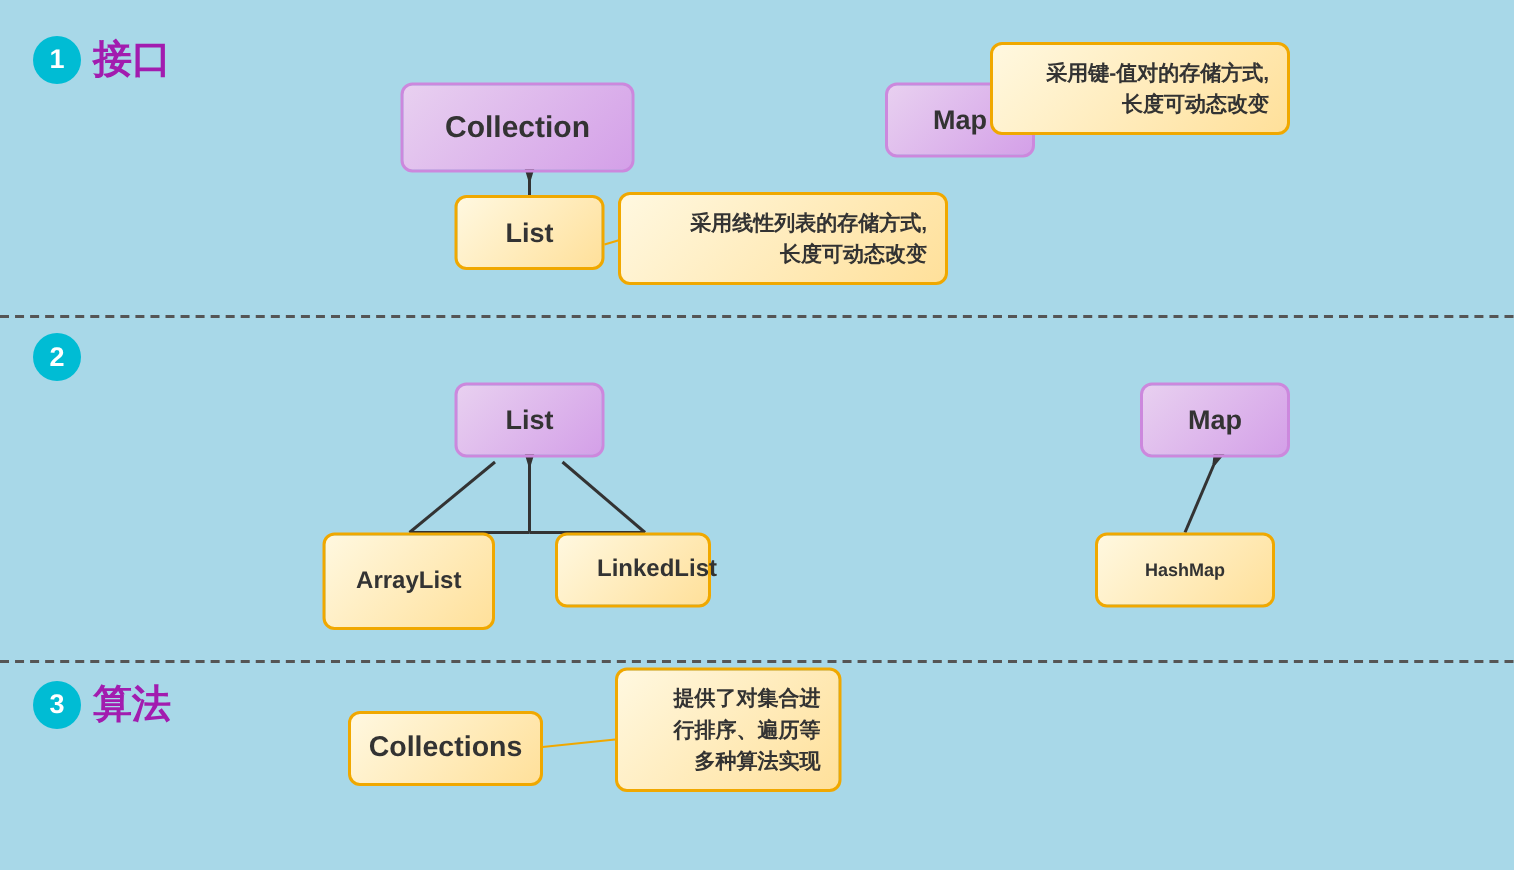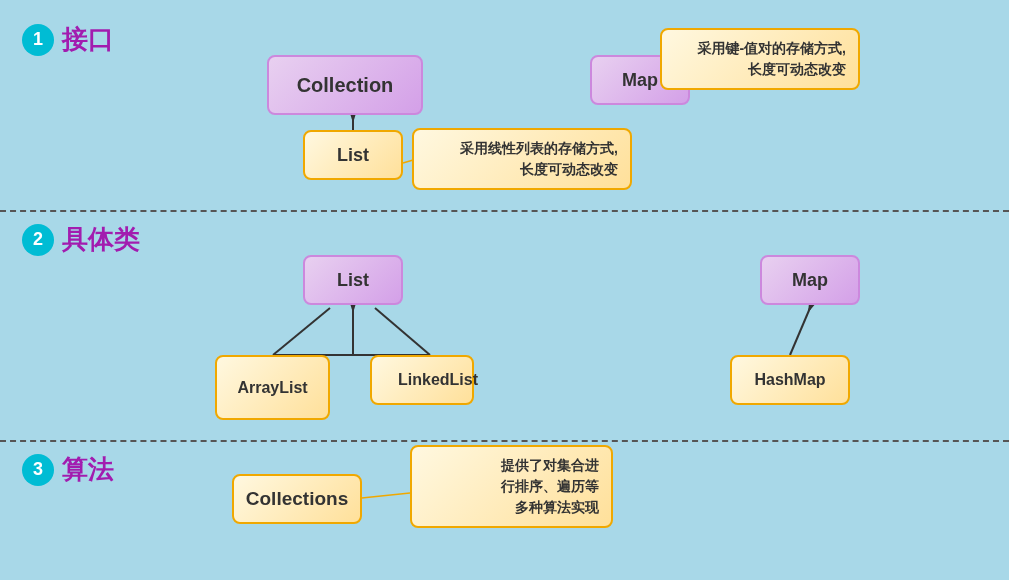--- a/index.html
+++ b/index.html
@@ -138,46 +138,45 @@
 <div class="divider" style="top: 210px;"></div>
 <div class="divider" style="top: 440px;"></div>
 
 <div class="section-label" style="top: 22px; left: 22px;">
   <div class="circle-num">1</div>
   <span class="section-text">接口</span>
 </div>
 
 <div class="section-label" style="top: 222px; left: 22px;">
   <div class="circle-num">2</div>
-  <span class="section-text">具体类</span>
 </div>
 
 <div class="section-label" style="top: 452px; left: 22px;">
   <div class="circle-num">3</div>
   <span class="section-text">算法</span>
 </div>
 
 <div class="box box-purple" style="top:55px; left:267px; width:156px; height:60px; font-size:20px;">Collection</div>
 <div class="box box-purple" style="top:55px; left:590px; width:100px; height:50px; font-size:18px;">Map</div>
 <div class="box box-orange" style="top:130px; left:303px; width:100px; height:50px; font-size:18px;">List</div>
 
 <div class="box box-purple" style="top:255px; left:303px; width:100px; height:50px; font-size:18px;">List</div>
 <div class="box box-purple" style="top:255px; left:760px; width:100px; height:50px; font-size:18px;">Map</div>
 <div class="box box-orange" style="top:355px; left:215px; width:115px; height:65px; font-size:16px;">ArrayList</div>
 <div class="box box-orange" style="top:355px; left:370px; width:104px; height:50px; font-size:16px;padding-left:32px;">LinkedList</div>
-<div class="box box-orange" style="top:355px; left:730px; width:120px; height:50px; font-size:16px;">HashMap</div>
+<div class="box box-orange" style="top:355px; left:730px; width:120px; height:50px; font-size:12px;">HashMap</div>
 <div class="box box-orange" style="top:474px; left:232px; width:130px; height:50px; font-size:19px;">Collections</div>
 
 <div class="callout" style="top:28px; left:660px; width:200px;">
   <span style="white-space: pre-line;">采用键-值对的存储方式,
 长度可动态改变</span>
 </div>
 
 <div class="callout" style="top:128px; left:412px; width:220px;">
   <span style="white-space: pre-line;">采用线性列表的存储方式,
 长度可动态改变</span>
 </div>
 
-<div class="callout" style="top:445px; left:410px; width:203px;">
+<div class="callout" style="top:445px; left:410px; width:151px;">
   <span style="white-space: pre-line;">提供了对集合进
 行排序、遍历等
 多种算法实现</span>
 </div>
 
 </body></html>

